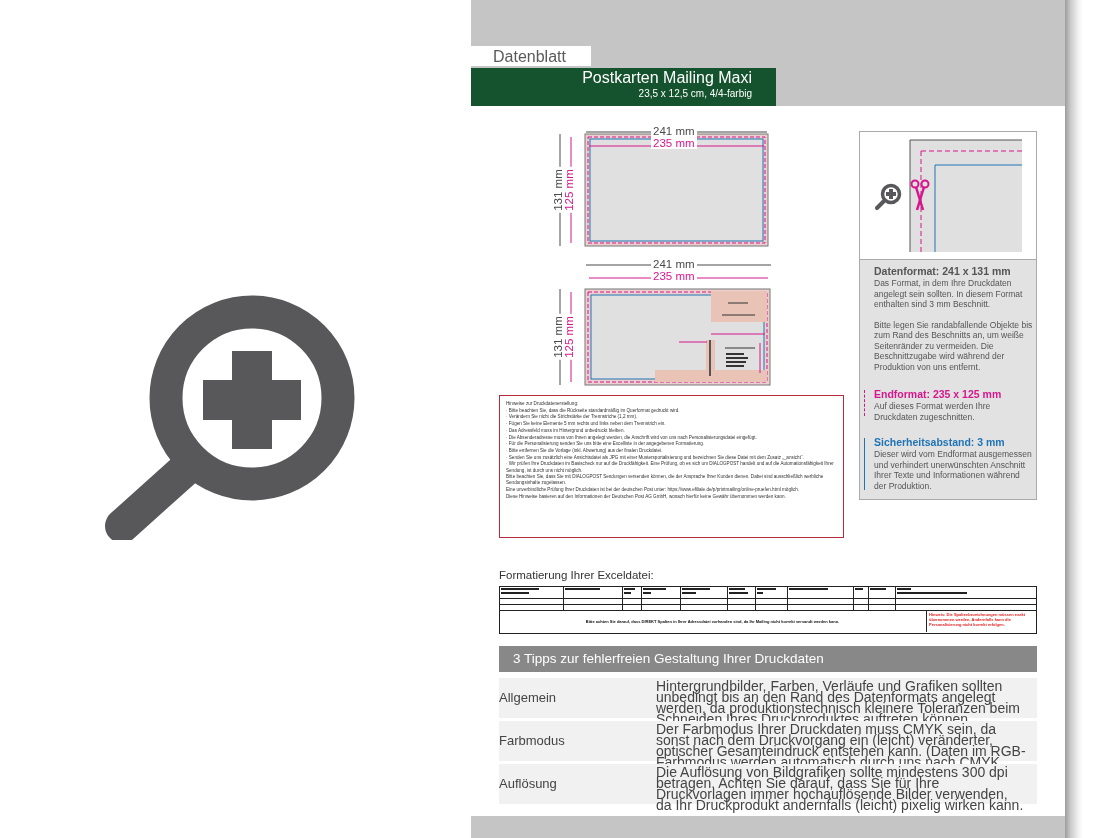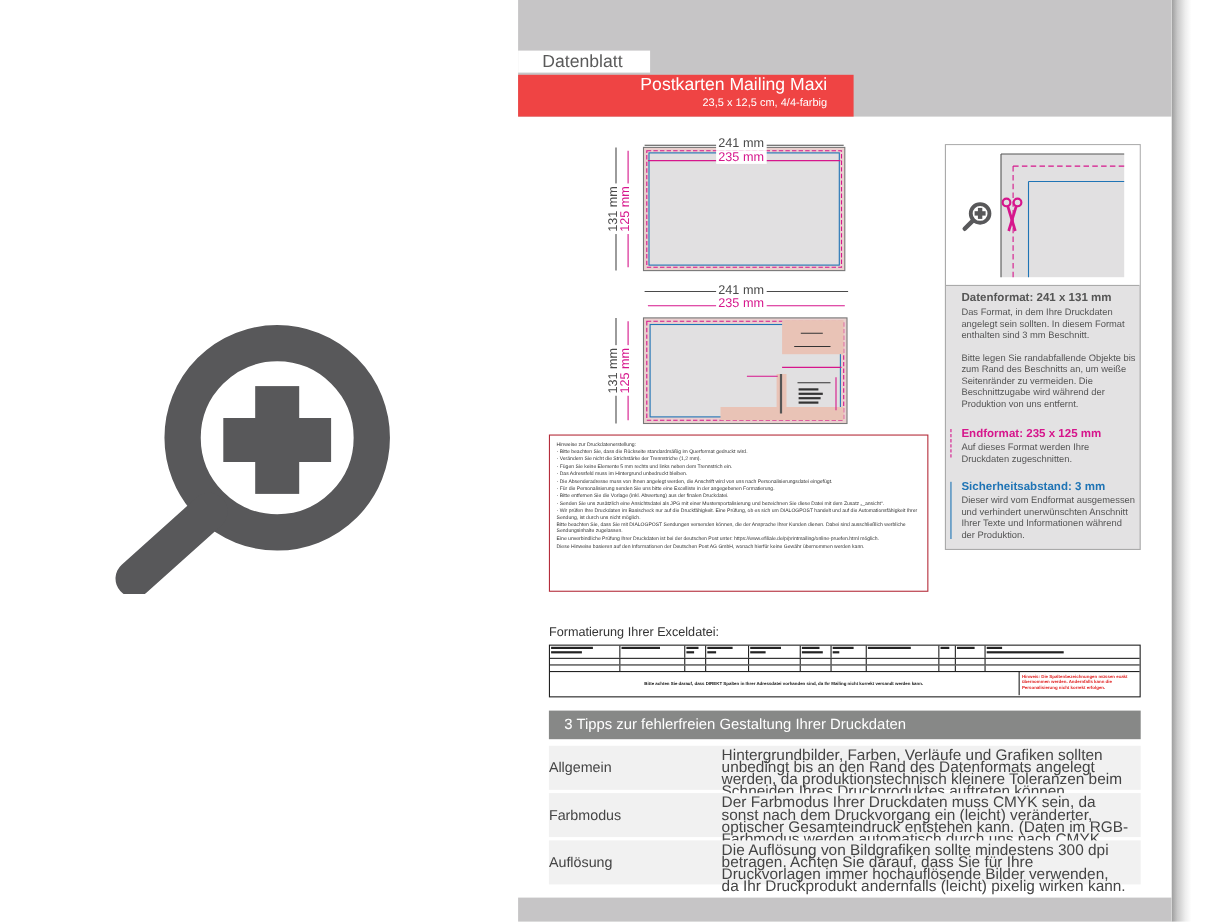--- a/index.html
+++ b/index.html
@@ -9,21 +9,21 @@
   .zoom-big { position: absolute; left: 104px; top: 278px; width: 252px; height: 262px; }
 
   .page { position: absolute; left: 471px; top: 0; width: 594px; height: 838px; background: #ffffff; }
   .page-shadow { position: absolute; left: 1065px; top: 0; width: 18px; height: 838px;
     background: linear-gradient(to right, #9c9c9c 0%, #c9c9c9 30%, #eeeeee 70%, #ffffff 100%); }
   .top-band { position: absolute; left: 0; top: 0; width: 594px; height: 106px; background: #c6c5c6; }
   .bottom-band { position: absolute; left: 0; top: 816px; width: 594px; height: 22px; background: #c6c5c6; }
 
   .datenblatt-tab { position: absolute; left: 0; top: 46px; width: 120px; height: 20px; background: #ffffff;
     color: #5a5a5a; font-family: "Liberation Sans", sans-serif; font-size: 16px; padding: 2px 0 0 22px; }
-  .title-bar { position: absolute; left: 0; top: 68px; width: 305px; height: 38px; background: #ef4444; color: #ffffff;
+  .title-bar { position: absolute; left: 0; top: 68px; width: 305px; height: 38px; background: #14532d; color: #ffffff;
     text-align: right; padding-right: 24px; font-family: "Liberation Sans", sans-serif; }
   .title-main { display: block; font-size: 16px; padding-top: 1px; }
   .title-sub { display: block; font-size: 10px; margin-top: 1px; }
 
   .diagram { position: absolute; }
   .dim-label { position: absolute; font-family: "Liberation Sans", sans-serif; font-size: 11.5px; background: #fff; padding: 0 2px; line-height: 12px; }
   .dim-grey { color: #4a4a4a; }
   .dim-mag { color: #d6168c; }
 
   .info-panel { position: absolute; left: 388px; top: 131px; width: 178px; height: 369px; border: 1px solid #aaaaaa; background: #e3e2e3; }

